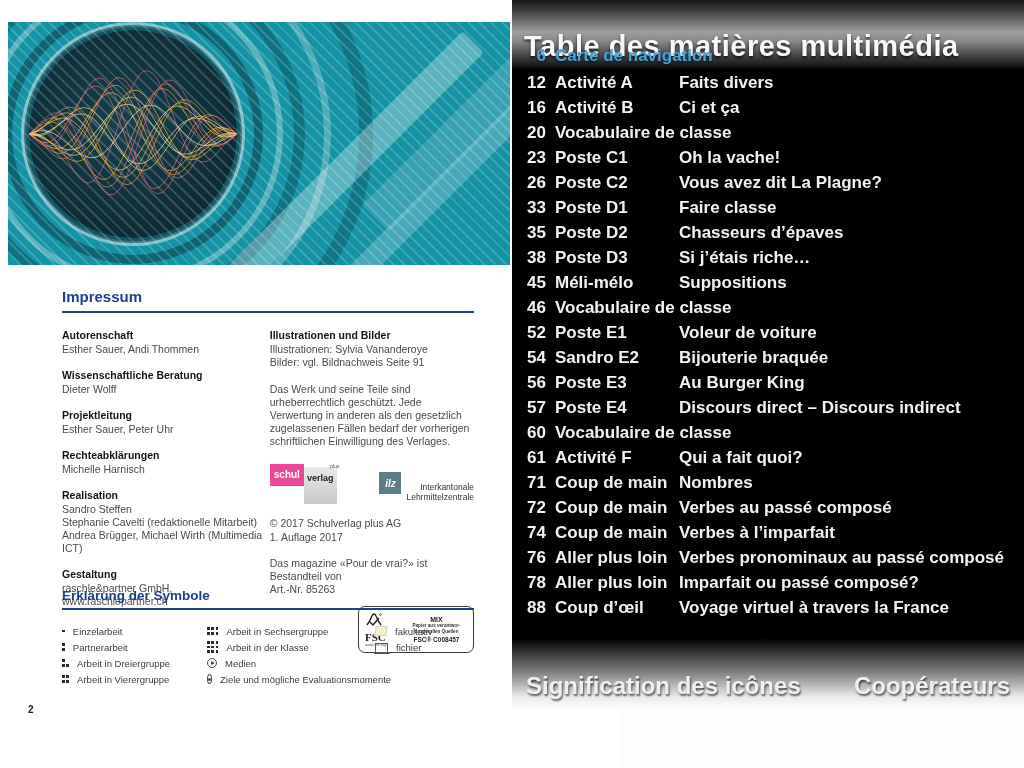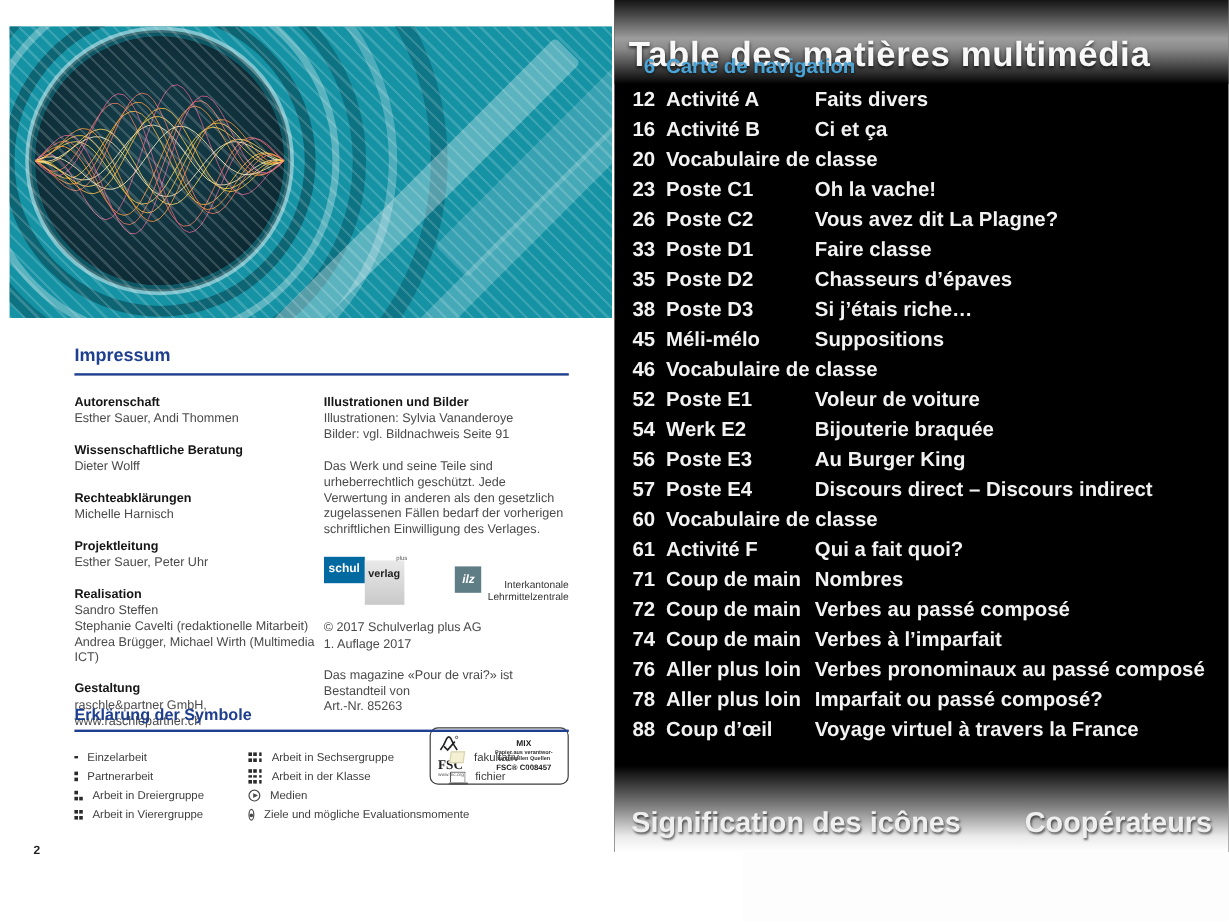--- a/index.html
+++ b/index.html
@@ -26,21 +26,21 @@
   .imp-cols { display:flex; margin-top:16px; }
   .imp-left { width:215px; }
   .imp-right { flex:1; }
   .imp-section { margin-bottom:13px; }
   .imp-label { font-size:10.5px; font-weight:bold; color:#151515; margin-bottom:2px; }
   .imp-lines { font-size:10.5px; color:#4a4a4a; line-height:13px; white-space:pre-line; }
   .copyright-note { font-size:10.5px; color:#4a4a4a; line-height:13px; margin-top:14px; width:204px; }
 
   .logo-row { display:flex; align-items:flex-start; gap:42px; margin-top:16px; }
   .sv-logo { display:flex; align-items:flex-start; position:relative; }
-  .sv-black { background:#0369a1; color:#fff; font-size:10px; font-weight:bold; padding:5px 4px 6px 4px; }
+  .sv-black { background:#ec4899; color:#fff; font-size:10px; font-weight:bold; padding:5px 4px 6px 4px; }
   .sv-gray  { background:linear-gradient(180deg,#e9e9e9,#c9c9c9); color:#222; font-size:9px; font-weight:bold; padding:6px 4px 21px 3px; margin-top:3px; }
   .sv-plus  { position:absolute; right:-2px; top:-1px; font-size:5px; color:#555; }
   .ilz-logo { display:flex; gap:5px; align-items:center;text-align:right; }
   .ilz-box { width:22px; height:22px; background:#5f7d85; color:#fff; font-size:10px; font-weight:bold; font-style:italic;
              display:flex; align-items:center; justify-content:center; }
   .ilz-name { font-size:8.5px; color:#333; line-height:10px; white-space:pre-line;margin-top:18px; }
 
   .edition { font-size:10.5px; color:#4a4a4a; line-height:14px; margin-top:12px; white-space:pre-line; }
   .product-note { font-size:10.5px; color:#4a4a4a; line-height:13px; margin-top:13px; }
 
@@ -145,27 +145,27 @@
               <div class="imp-label">Autorenschaft</div>
               <div class="imp-lines">Esther Sauer, Andi Thommen</div>
             </div>
 
             <div class="imp-section">
               <div class="imp-label">Wissenschaftliche Beratung</div>
               <div class="imp-lines">Dieter Wolff</div>
             </div>
 
             <div class="imp-section">
+              <div class="imp-label">Projektleitung</div>
+              <div class="imp-lines">Esther Sauer, Peter Uhr</div>
+            </div>
+
+            <div class="imp-section">
               <div class="imp-label">Rechteabklärungen</div>
               <div class="imp-lines">Michelle Harnisch</div>
-            </div>
-
-            <div class="imp-section">
-              <div class="imp-label">Projektleitung</div>
-              <div class="imp-lines">Esther Sauer, Peter Uhr</div>
             </div>
 
             <div class="imp-section">
               <div class="imp-label">Realisation</div>
               <div class="imp-lines">Sandro Steffen
 Stephanie Cavelti (redaktionelle Mitarbeit)
 Andrea Brügger, Michael Wirth (Multimedia ICT)</div>
             </div>
 
             <div class="imp-section">
@@ -393,21 +393,21 @@
         </div>
 
         <div class="toc-row">
           <span class="toc-num">52</span>
           <span class="toc-label">Poste E1</span>
           <span class="toc-title">Voleur de voiture</span>
         </div>
 
         <div class="toc-row">
           <span class="toc-num">54</span>
-          <span class="toc-label">Werk E2</span>
+          <span class="toc-label">Sandro E2</span>
           <span class="toc-title">Bijouterie braquée</span>
         </div>
 
         <div class="toc-row">
           <span class="toc-num">56</span>
           <span class="toc-label">Poste E3</span>
           <span class="toc-title">Au Burger King</span>
         </div>
 
         <div class="toc-row">

